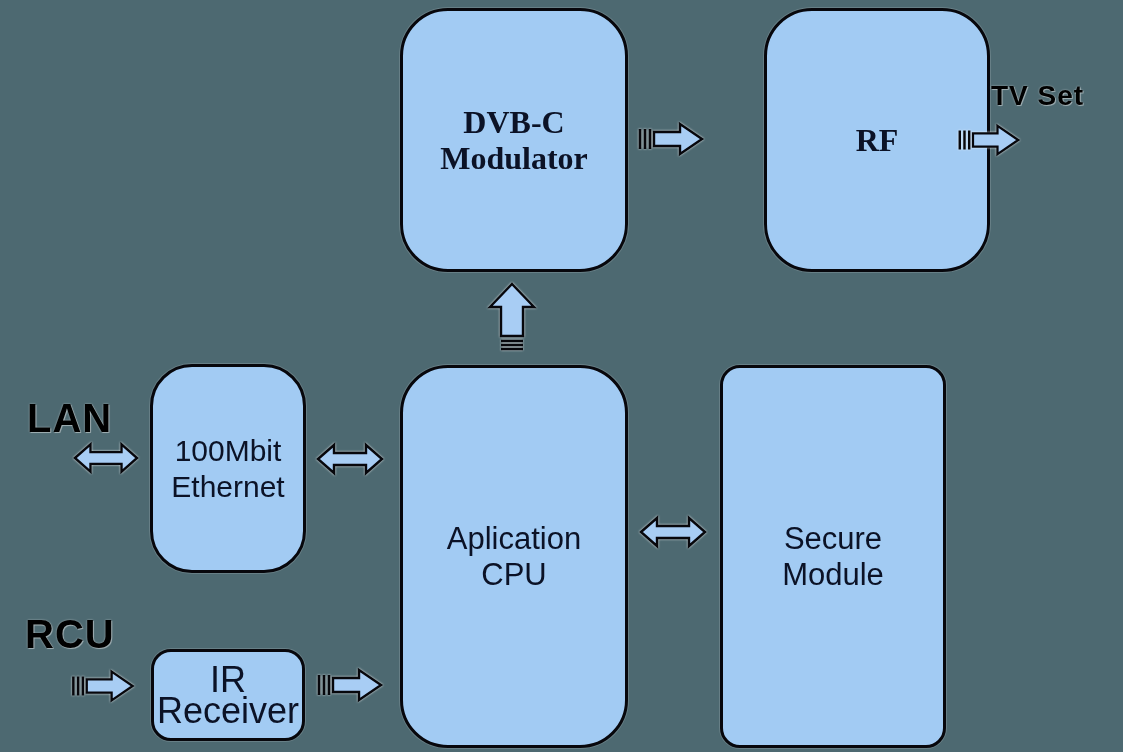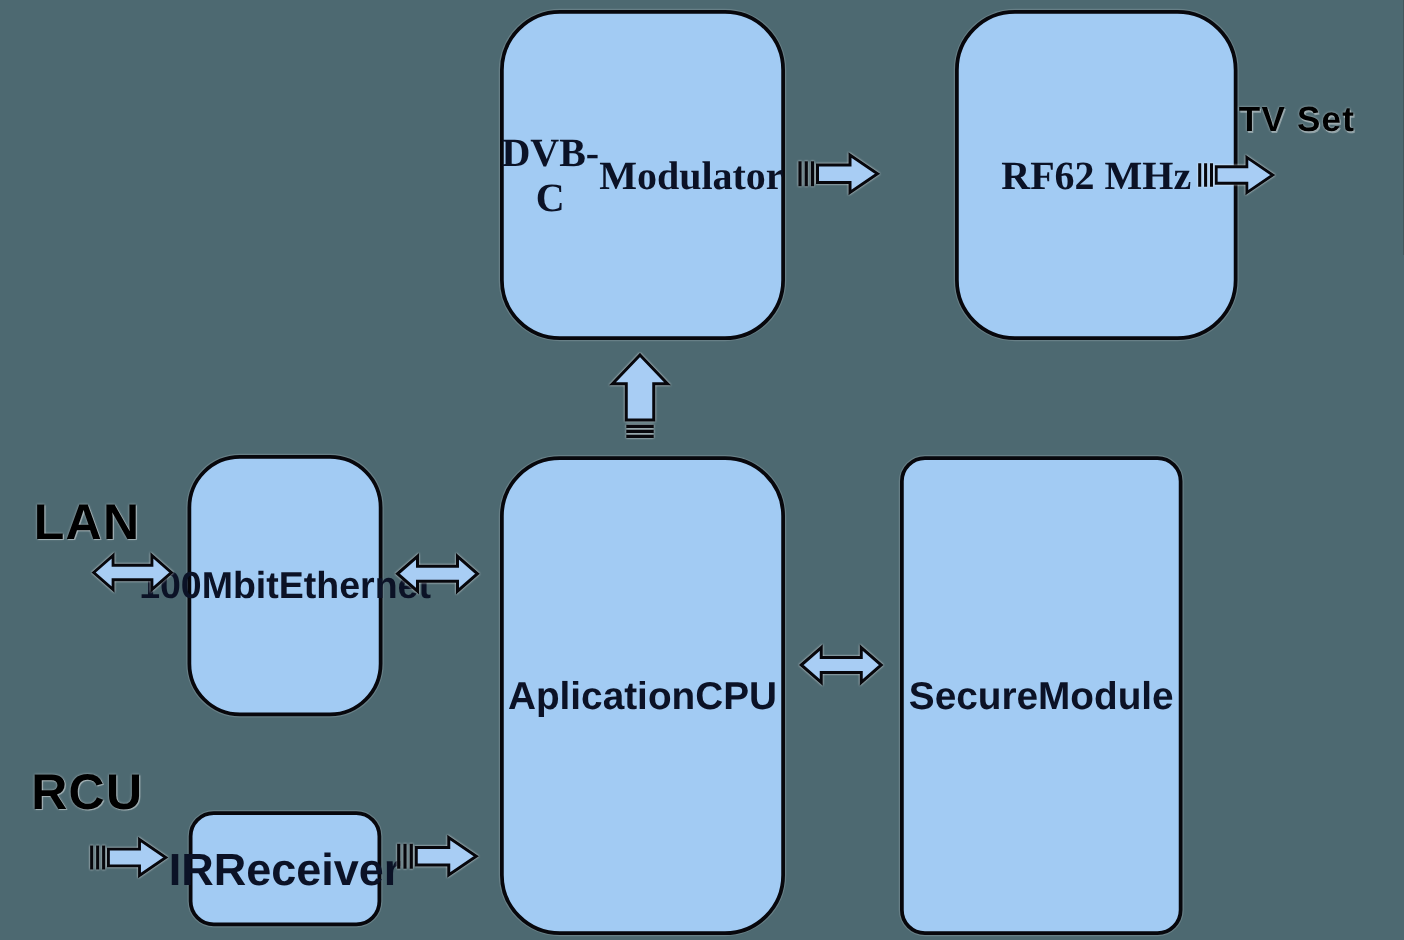--- a/index.html
+++ b/index.html
@@ -17,29 +17,29 @@
     width:1123px;height:752px;
     background:var(--background);
     overflow:hidden;
   }
   
   .block{
     position:absolute;
     box-sizing:border-box;
     background:var(--block-fill);
     border:3px solid var(--outline);
-    display:flex;
+    display:flex;flex-direction:column;
     justify-content:center;align-items:center;
     box-shadow:0 0 0 1px rgba(255,255,255,0.15);
     color:var(--block-text);
     text-align:center;
   }
   .block .line{display:block;line-height:36px;}
   .serif .line{font-family:"Liberation Serif",serif;font-weight:bold;font-size:32px;}
-  .sans  .line{font-family:"Liberation Sans",sans-serif;font-weight:bold;font-size:31px;text-align:right;}
+  .sans  .line{font-family:"Liberation Sans",sans-serif;font-weight:normal;font-size:31px;text-align:right;}
   .b-dvbc{left:400px;top:8px;width:228px;height:264px;border-radius:48px;}
   .b-rf  {left:720px;top:8px;width:226px;height:264px;border-radius:48px;margin-left:44px;}
   .b-eth {left:150px;top:364px;width:156px;height:209px;border-radius:42px;}
   .b-cpu {left:400px;top:365px;width:228px;height:383px;border-radius:48px;}
   .b-sec {left:720px;top:365px;width:226px;height:383px;border-radius:20px;}
   .b-ir  {left:151px;top:649px;width:154px;height:92px;border-radius:20px;}
   .b-ir .line{line-height:31px;font-size:36px;}
   .b-eth .line{font-size:30px;}
   
   .lbl{
@@ -74,21 +74,20 @@
 
 <div class="stage">
 
   <div class="block serif b-dvbc">
     <span class="line">DVB-C</span>
     <span class="line">Modulator</span>
   </div>
 
   <div class="block serif b-rf">
     <span class="line">RF</span>
-    <span class="line">62 MHz</span>
   </div>
 
   <div class="block sans b-eth">
     <span class="line">100Mbit</span>
     <span class="line">Ethernet</span>
   </div>
 
   <div class="block sans b-cpu">
     <span class="line">Aplication</span>
     <span class="line">CPU</span>

